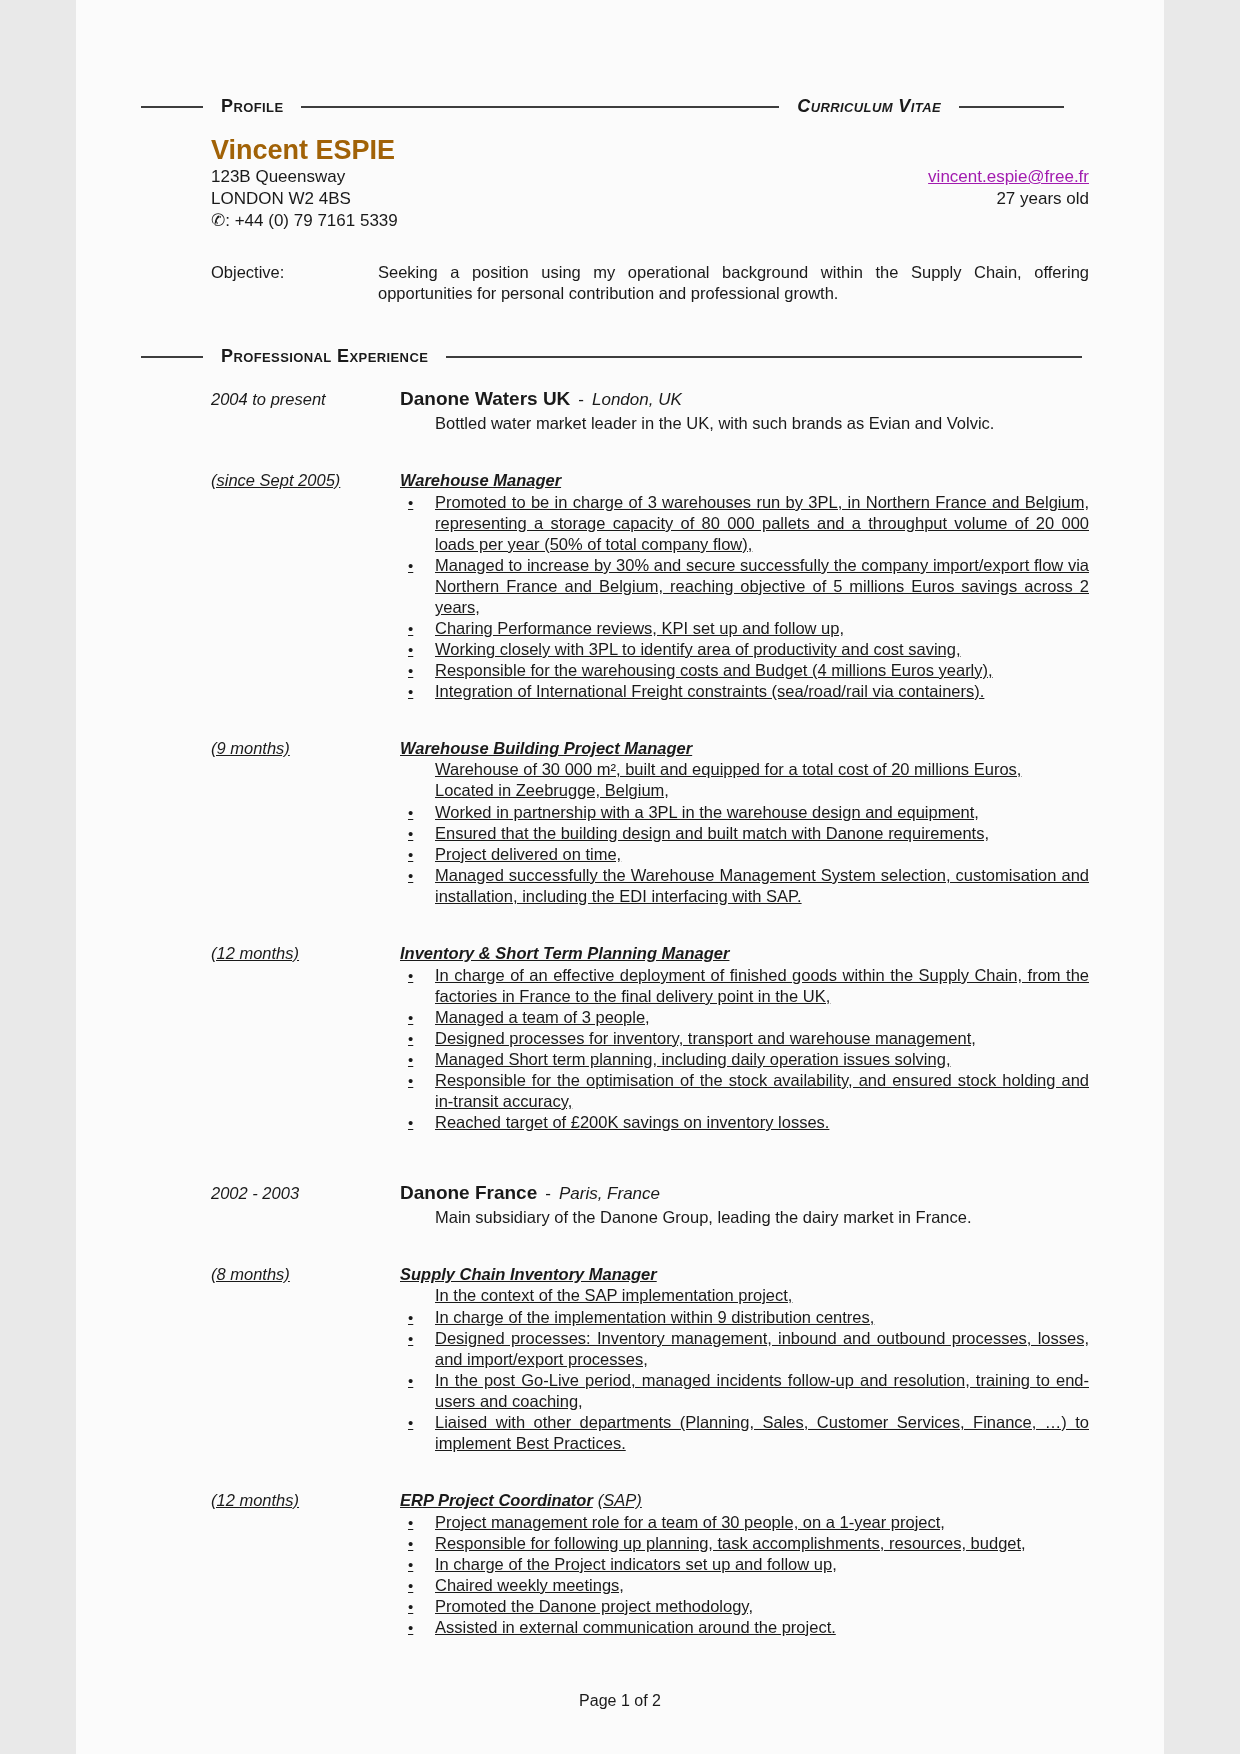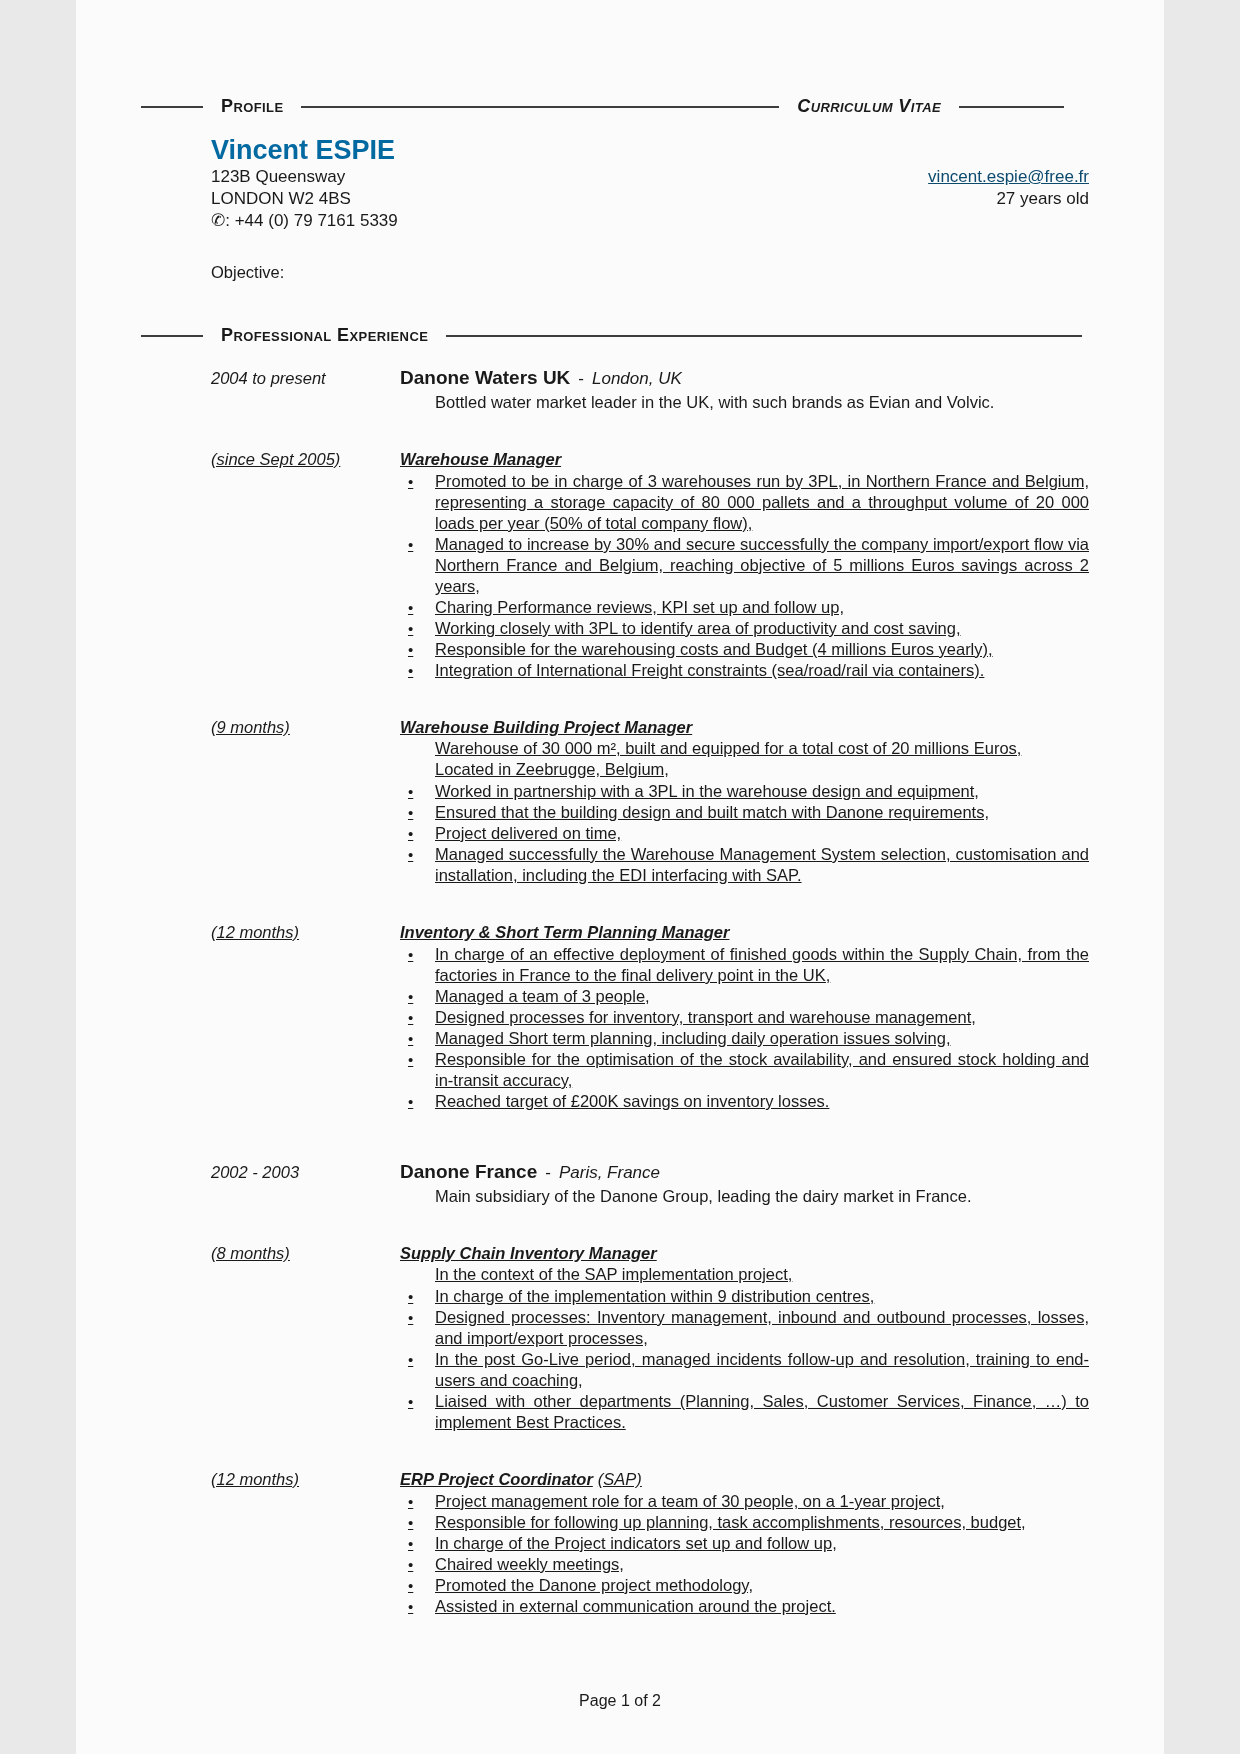--- a/index.html
+++ b/index.html
@@ -23,25 +23,25 @@
   }
   .rule-left  { width:62px;  flex-shrink:0; }
   .rule-mid   { flex:1; }
   .rule-right { width:105px; flex-shrink:0; }
   .sc { font-variant:small-caps; letter-spacing:.4px; }
   .hdr-label  { font-size:18px; font-weight:600; white-space:nowrap; }
   .cv-label   { font-size:18px; font-weight:700; font-style:italic; white-space:nowrap; }
 
   .content { padding:0 75px 0 135px; }
 
-  .name { margin-top:18px; font-size:27px; font-weight:700; color:#0369a1; }
+  .name { margin-top:18px; font-size:27px; font-weight:700; color:#a16207; }
 
   .contact-row { display:flex; justify-content:space-between; font-size:17px; line-height:22px; }
   .contact-right { text-align:right; }
-  .email { color:#0c4a6e; text-decoration:underline; cursor:pointer; }
+  .email { color:#a21caf; text-decoration:underline; cursor:pointer; }
   .phone-icon { font-size:17px; }
 
   .objective-row { margin-top:30px; display:flex; font-size:16.5px; line-height:21px; }
   .label-col { width:167px; flex-shrink:0; }
   .obj-text { flex:1; text-align:justify; }
 
   .section-row {
     margin:42px 82px 0 65px;
     display:flex; align-items:center; gap:18px;
   }
@@ -98,20 +98,21 @@
         <div><span class="phone-icon">✆</span><span>: +44 (0) 79 7161 5339</span></div>
       </div>
       <div class="contact-right">
         <div><span class="email">vincent.espie@free.fr</span></div>
         <div>27 years old</div>
       </div>
     </div>
 
     <div class="objective-row">
       <div class="label-col">Objective:</div>
+      <div class="obj-text">Seeking a position using my operational background within the Supply Chain, offering opportunities for personal contribution and professional growth.</div>
     </div>
 
   </div>
 
   <div class="section-row">
     <div class="rule rule-left"></div>
     <div class="section-label sc">Professional Experience</div>
     <div class="rule rule-mid"></div>
   </div>
 

